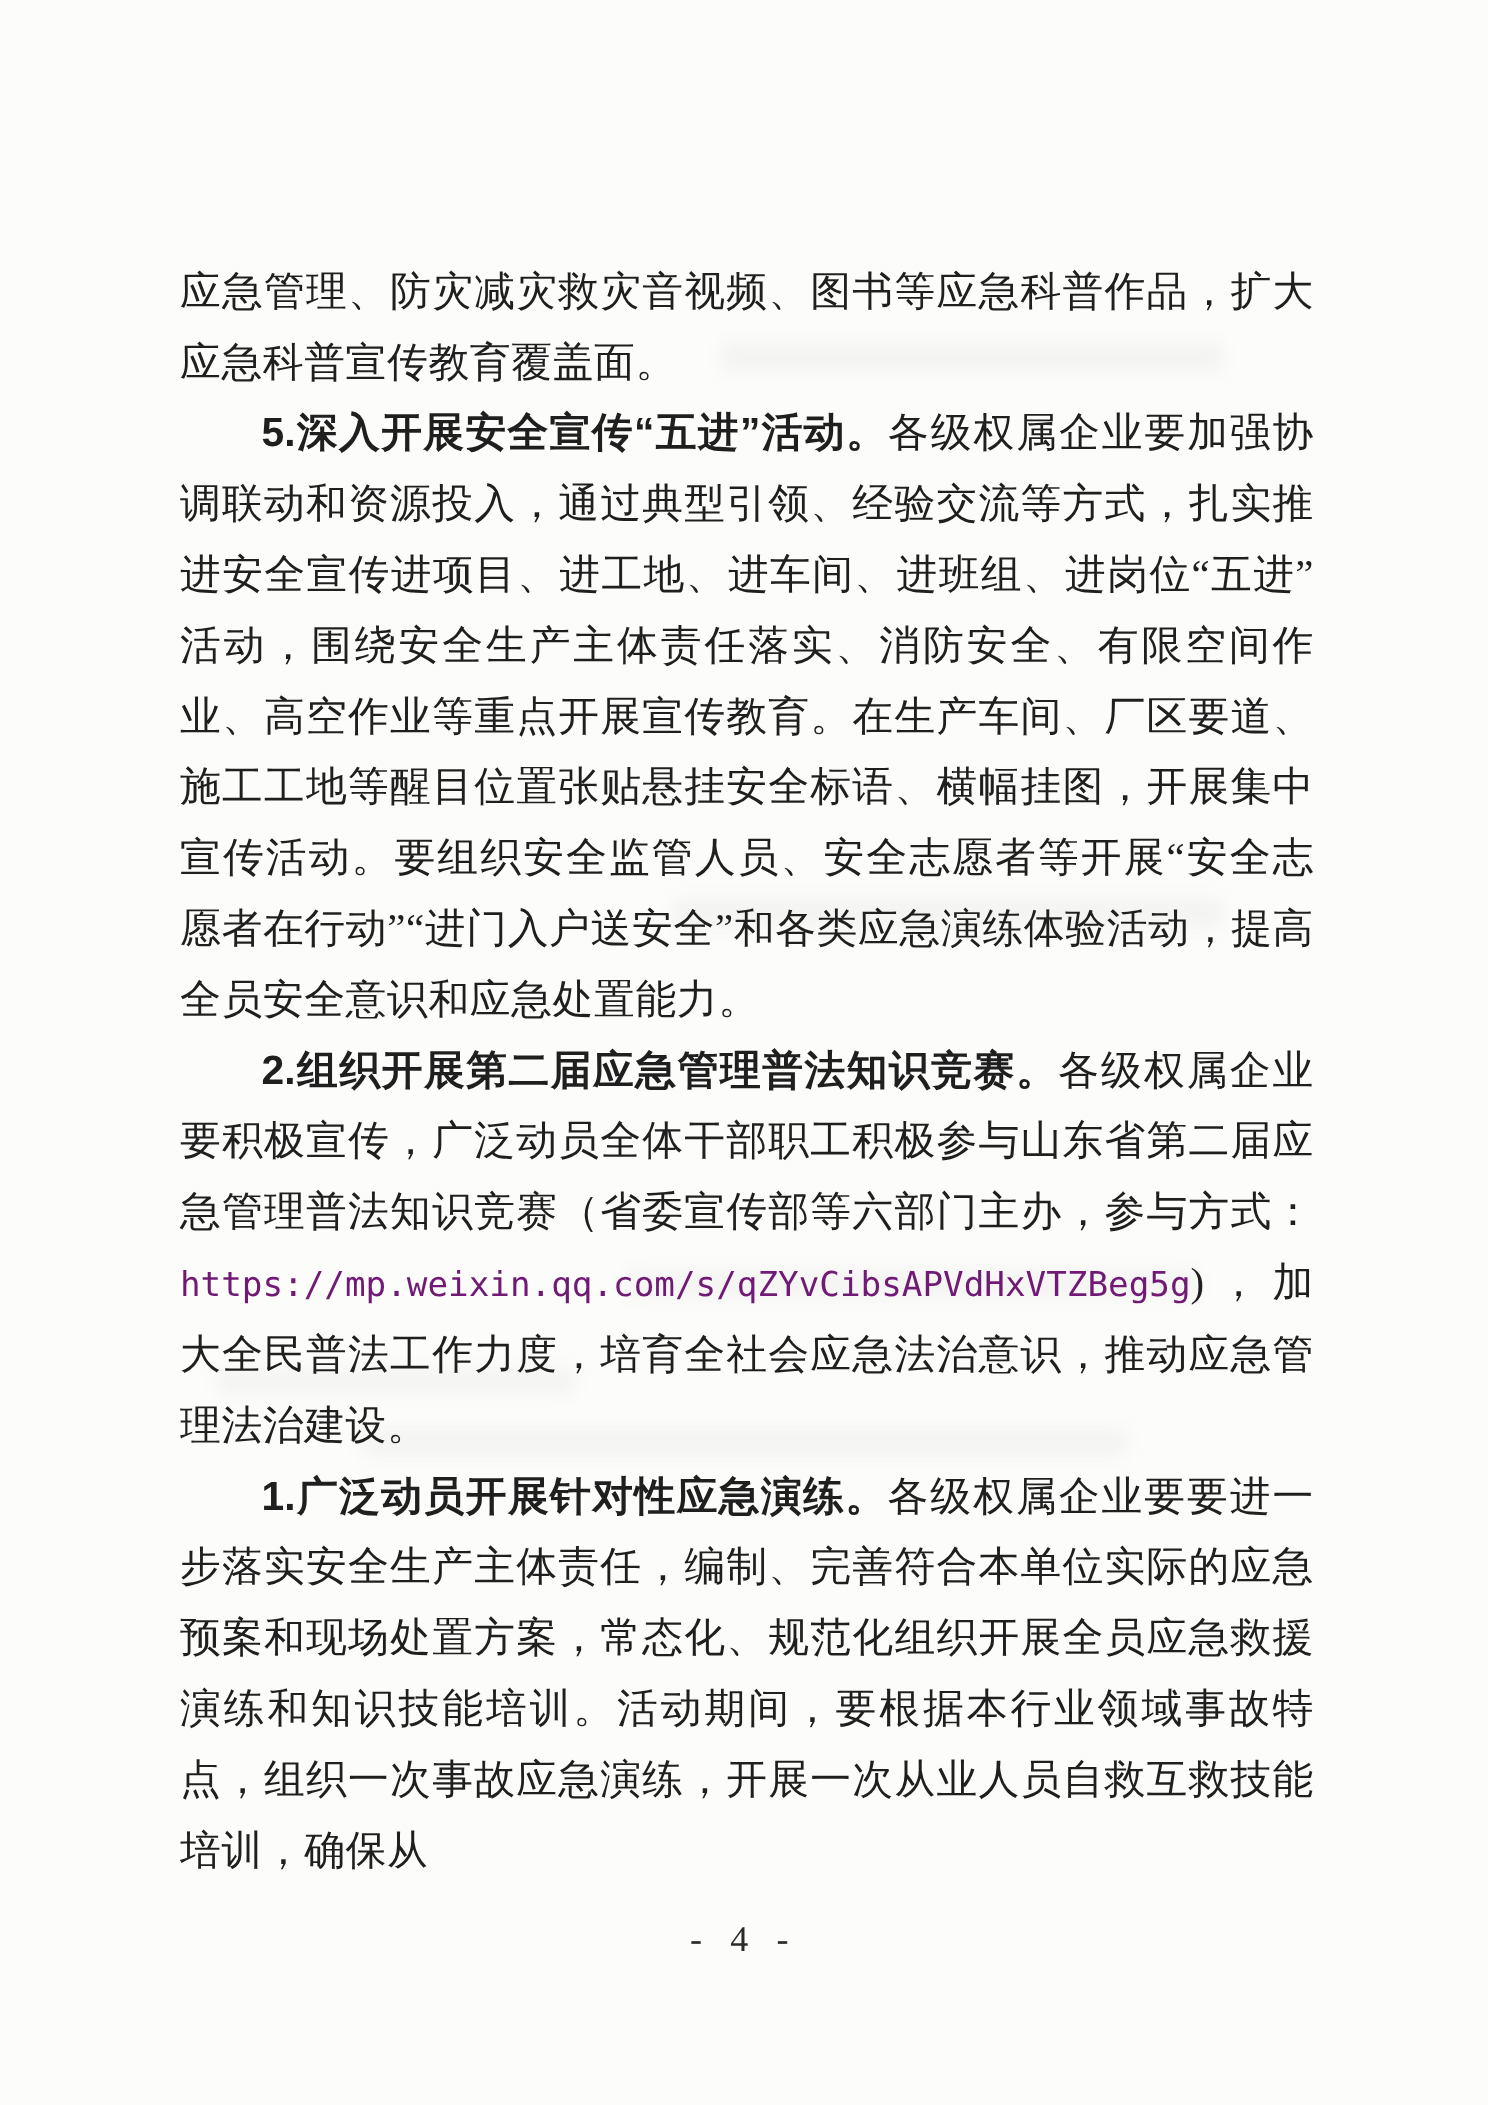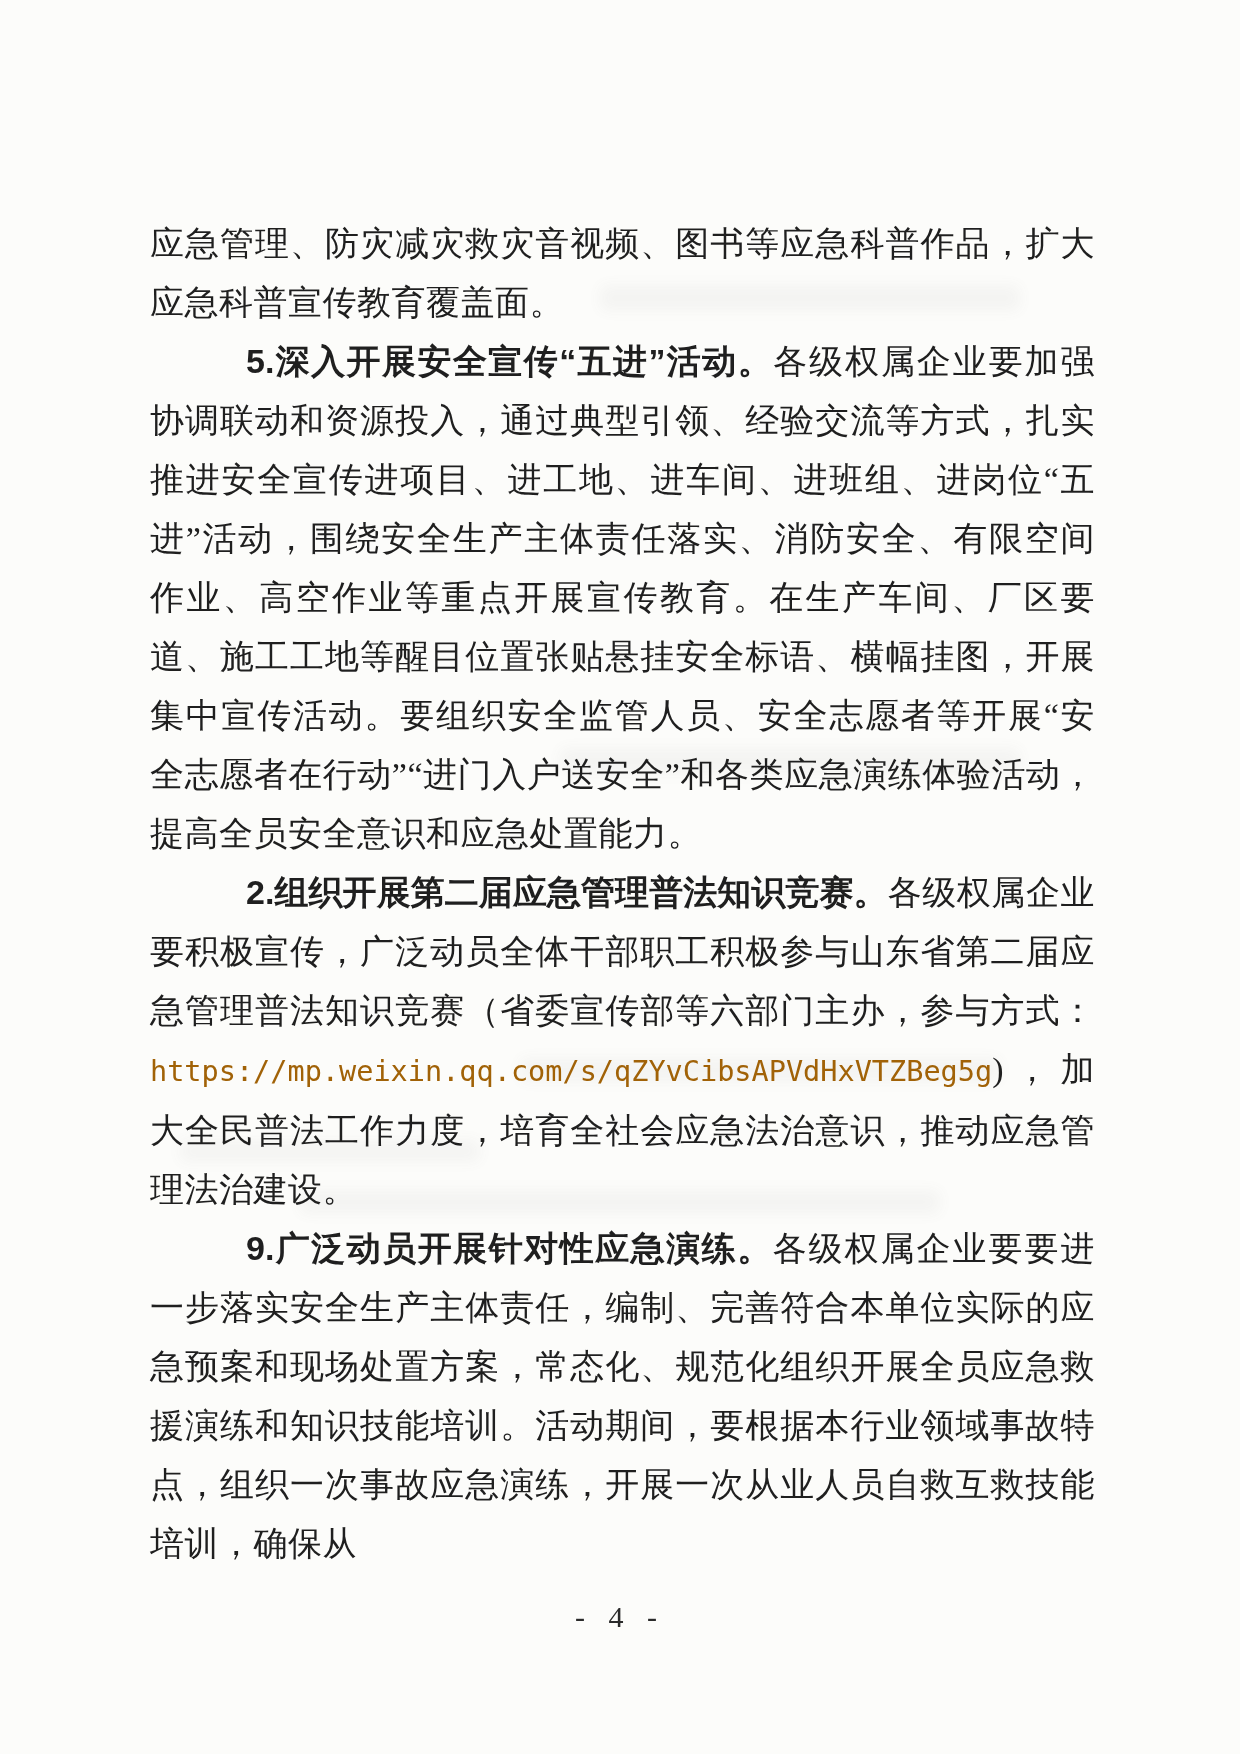--- a/index.html
+++ b/index.html
@@ -39,28 +39,27 @@
     margin: 0;
     text-indent: 2em;
   }
   .para.no-indent {
     text-indent: 0;
   }
   .lead {
     font-weight: 700;
     font-family: "Liberation Sans", "DejaVu Sans", sans-serif;
     letter-spacing: 0;
-    margin-left: 28px;
   }
   .url {
     font-family: "DejaVu Sans Mono", "Liberation Mono", monospace;
     font-size: 0.84em;
     letter-spacing: 0;
     word-break: break-all;
-    color: #a16207;
+    color: #701a75;
     text-decoration: none;
   }
   .footer {
     position: absolute;
     left: 0;
     right: 0;
     top: 1600px;
     text-align: center;
     font-size: 30px;
     letter-spacing: 8px;
@@ -80,19 +79,19 @@
   <div class="ghost" style="left:180px; top:1140px; width:300px; height:22px;"></div>
 
   <div class="text-block">
 
     <p class="para no-indent"><span>应急管理、防灾减灾救灾音视频、图书等应急科普作品，扩大应急科普宣传教育覆盖面。</span></p>
 
     <p class="para"><span class="lead">5.深入开展安全宣传“五进”活动。</span><span>各级权属企业要加强协调联动和资源投入，通过典型引领、经验交流等方式，扎实推进安全宣传进项目、进工地、进车间、进班组、进岗位“五进”活动，围绕安全生产主体责任落实、消防安全、有限空间作业、高空作业等重点开展宣传教育。在生产车间、厂区要道、施工工地等醒目位置张贴悬挂安全标语、横幅挂图，开展集中宣传活动。要组织安全监管人员、安全志愿者等开展“安全志愿者在行动”“进门入户送安全”和各类应急演练体验活动，提高全员安全意识和应急处置能力。</span></p>
 
     <p class="para"><span class="lead">2.组织开展第二届应急管理普法知识竞赛。</span><span>各级权属企业要积极宣传，广泛动员全体干部职工积极参与山东省第二届应急管理普法知识竞赛（省委宣传部等六部门主办，参与方式：</span><span class="url">https://mp.weixin.qq.com/s/qZYvCibsAPVdHxVTZBeg5g</span><span>)，加大全民普法工作力度，培育全社会应急法治意识，推动应急管理法治建设。</span></p>
 
-    <p class="para"><span class="lead">9.广泛动员开展针对性应急演练。</span><span>各级权属企业要要进一步落实安全生产主体责任，编制、完善符合本单位实际的应急预案和现场处置方案，常态化、规范化组织开展全员应急救援演练和知识技能培训。活动期间，要根据本行业领域事故特点，组织一次事故应急演练，开展一次从业人员自救互救技能培训，确保从</span></p>
+    <p class="para"><span class="lead">1.广泛动员开展针对性应急演练。</span><span>各级权属企业要要进一步落实安全生产主体责任，编制、完善符合本单位实际的应急预案和现场处置方案，常态化、规范化组织开展全员应急救援演练和知识技能培训。活动期间，要根据本行业领域事故特点，组织一次事故应急演练，开展一次从业人员自救互救技能培训，确保从</span></p>
 
   </div>
 
   <div class="footer">- 4 -</div>
 
 </div>
 
 </body></html>

